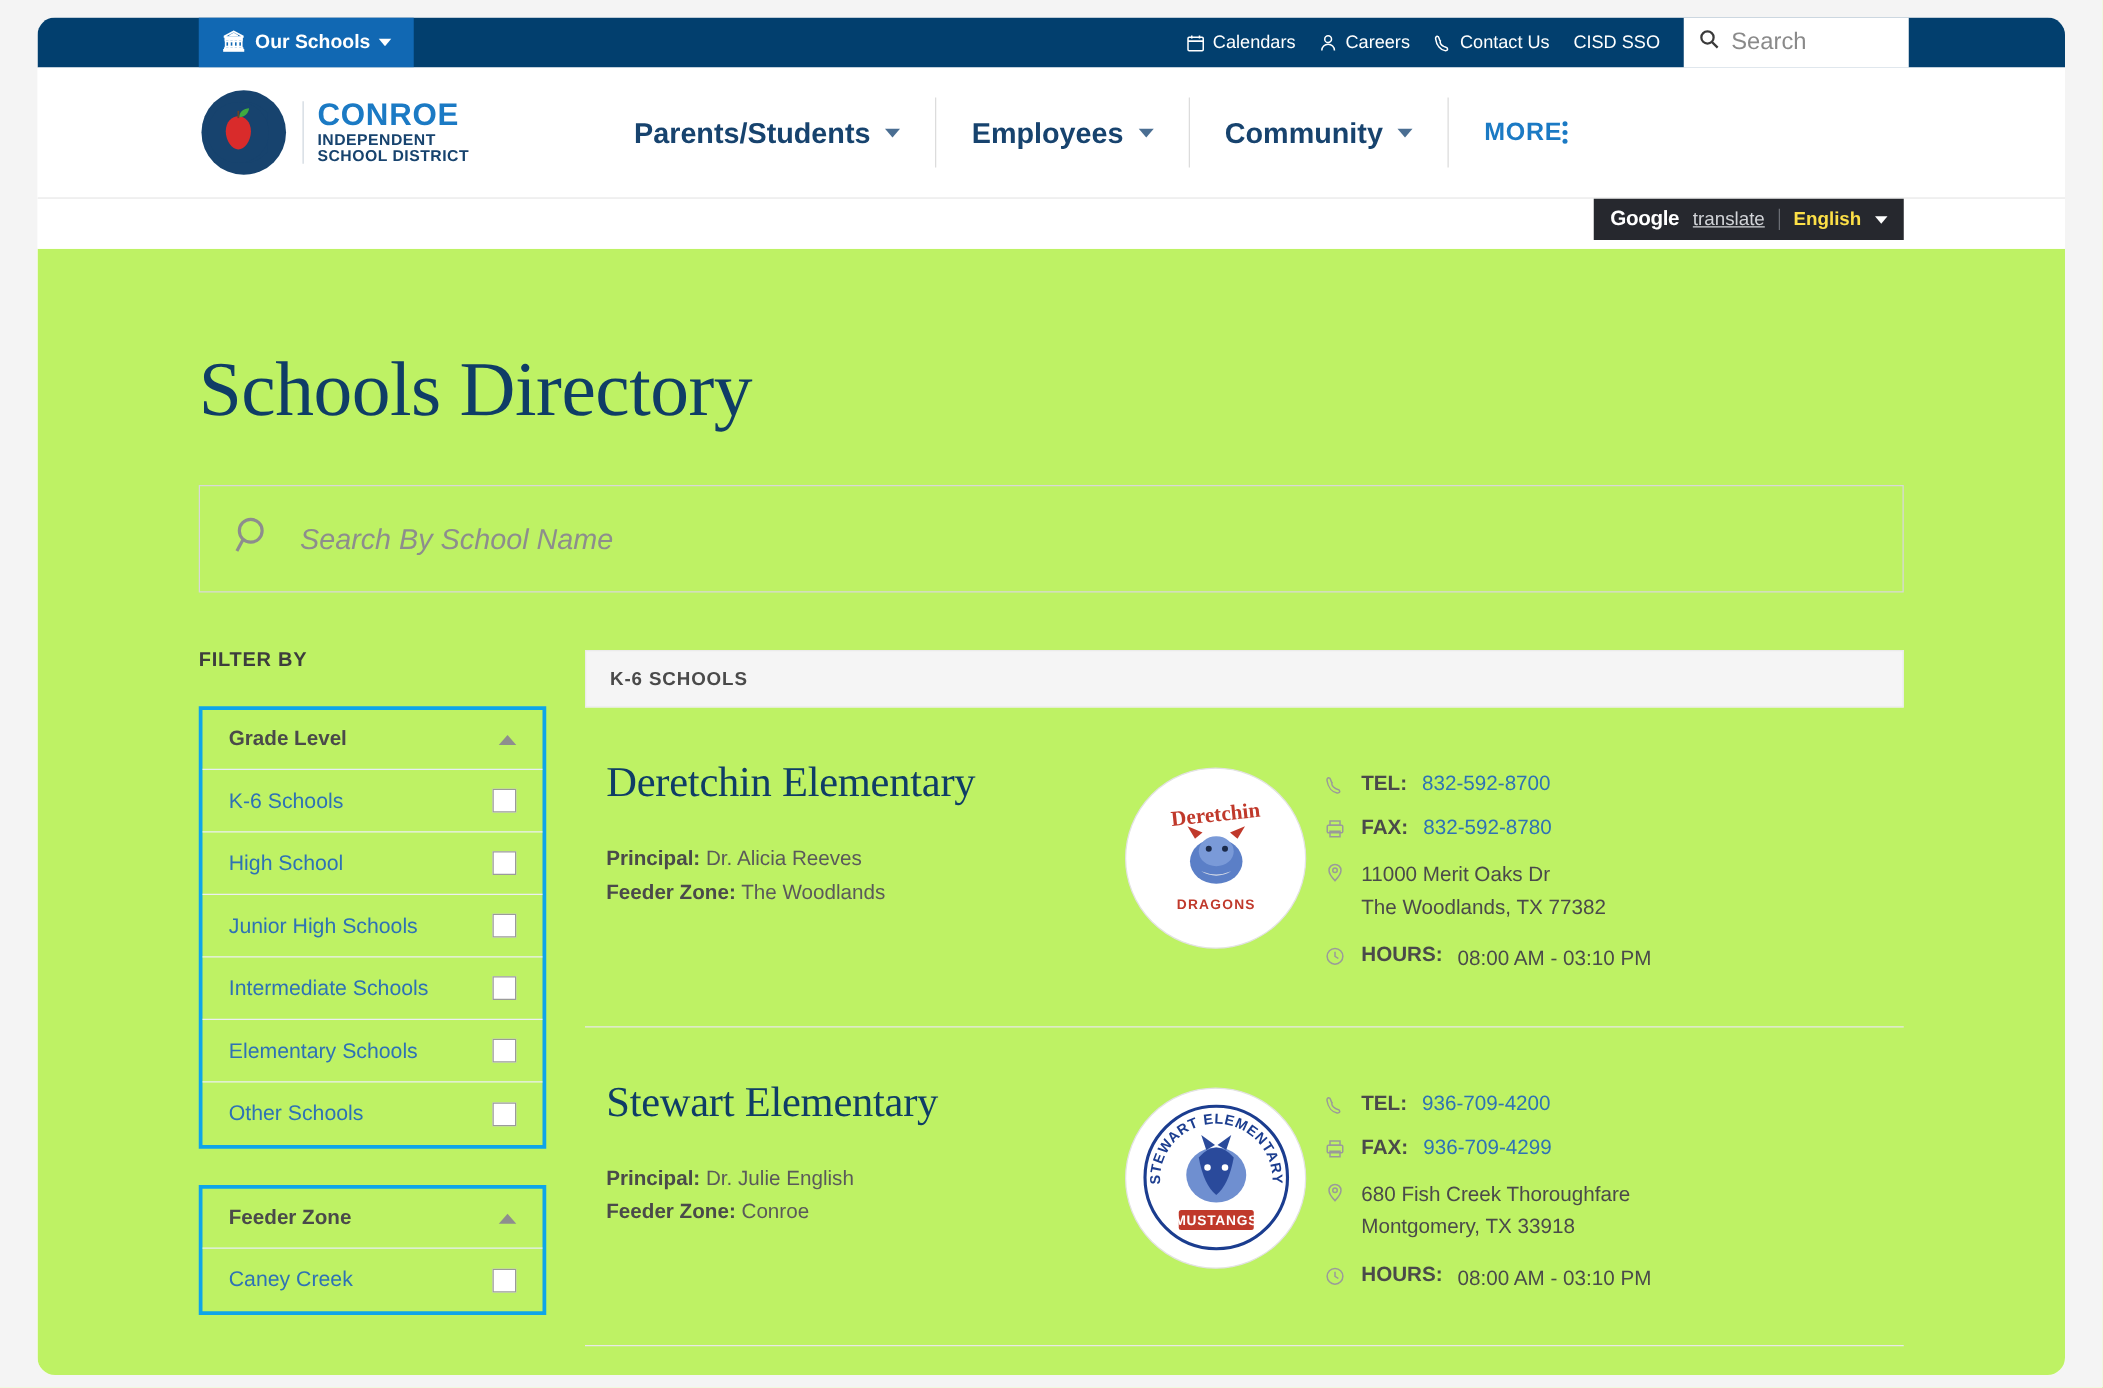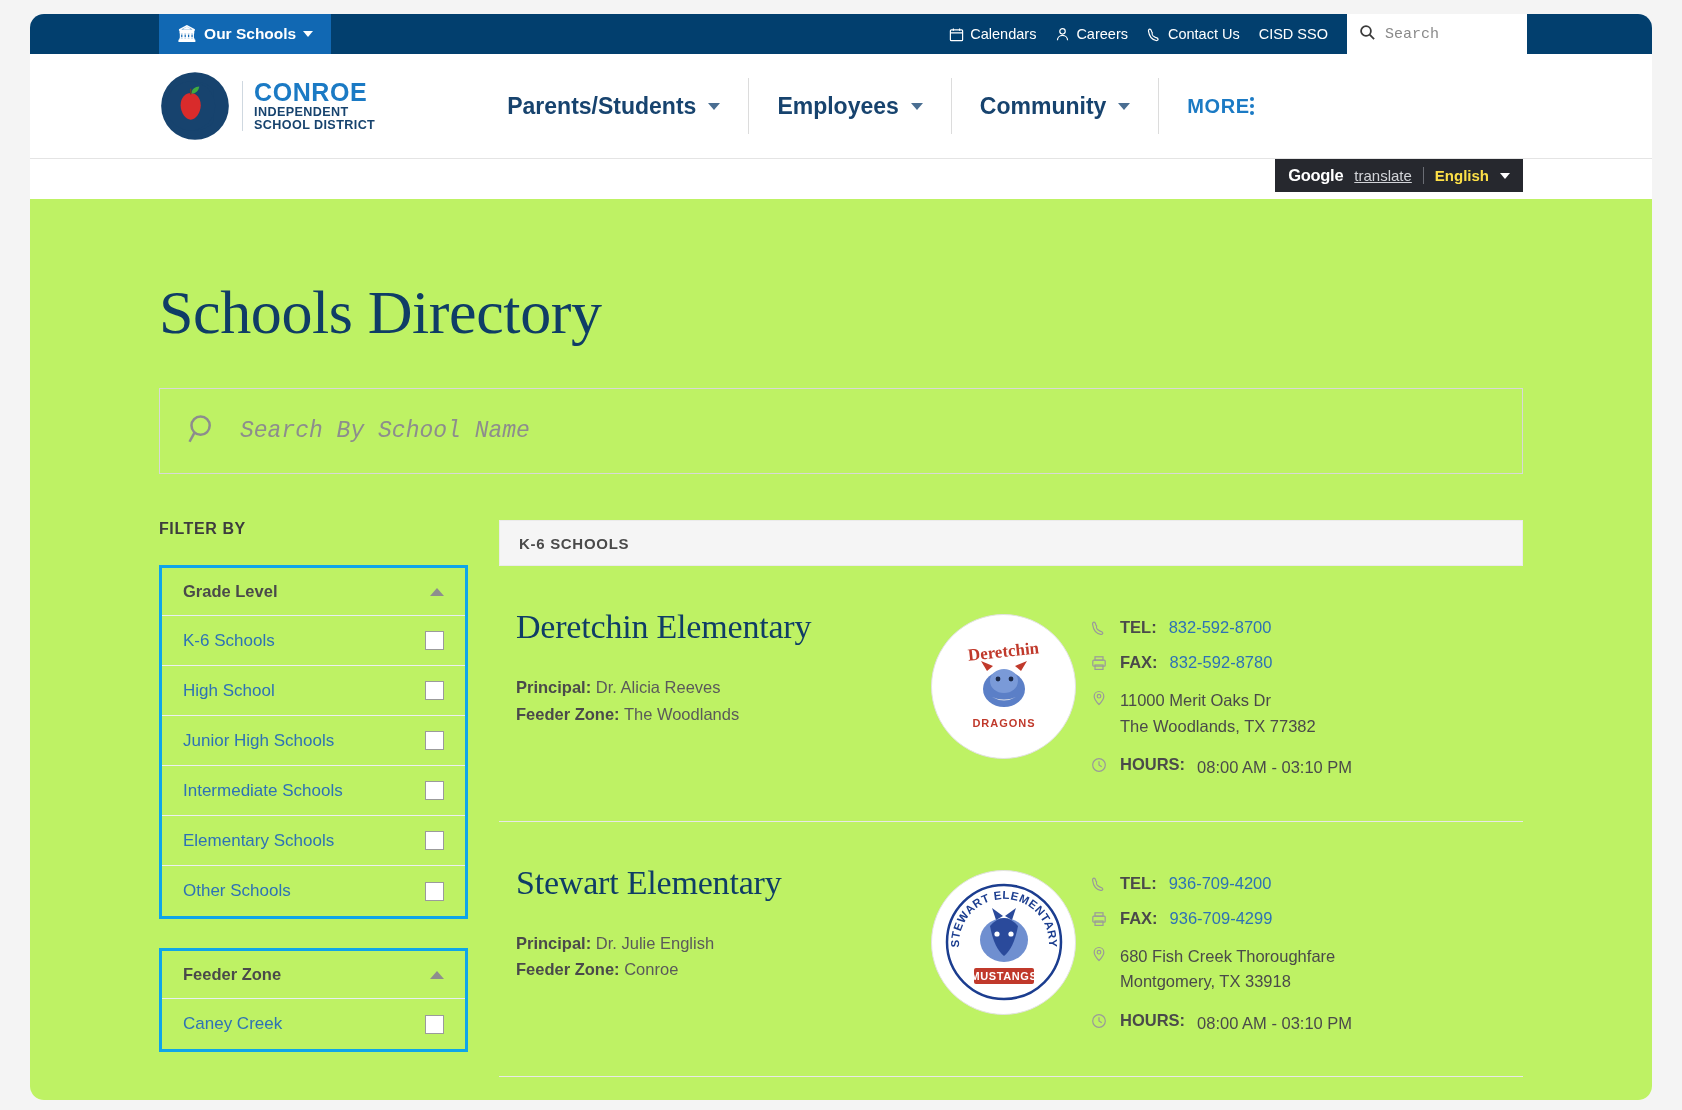--- a/index.html
+++ b/index.html
@@ -75,23 +75,23 @@
     background: #ffffff;
     display: flex;
     align-items: center;
     gap: 9px;
     padding: 0 12px;
     margin-right: 125px;
   }
   .search-box input {
     border: none;
     outline: none;
-    font-size: 15px;
+    font-size: 19px;
     color: #4a4a4a;
-    font-family: Liberation Mono, monospace;
+    font-family: Liberation Sans, sans-serif;
     width: 120px;
     background: transparent;
   }
   .search-box input::placeholder { color: #8a8a8a; }
 
   
   .masthead {
     height: 105px;
     background: #ffffff;
     display: flex;
@@ -204,41 +204,41 @@
     gap: 20px;
     padding-left: 27px;
   }
   .searchbar-field input {
     flex: 1;
     border: none;
     outline: none;
     font-size: 23px;
     font-style: italic;
     color: #6d6d6d;
-    font-family: Liberation Mono, monospace;
+    font-family: Liberation Sans, sans-serif;
     background: transparent;
   }
   .searchbar-field input::placeholder { color: #8d8d8d; font-style: italic; }
   .submit-btn {
     width: 132px;
     background: #1168b3;
     color: #ffffff;
     font-size: 18px;
     font-weight: bold;
     border: none;
     cursor: pointer;
     font-family: "Liberation Sans", sans-serif;
   }
 
   .lower {
     display: flex;
     margin-top: 46px;
     gap: 31px;
   }
-  .sidebar { width: 309px; flex: none; }
+  .sidebar { width: 278px; flex: none; }
   .filter-by {
     font-size: 16px;
     font-weight: bold;
     color: #3d3d3d;
     letter-spacing: 0.6px;
     margin-bottom: 27px;
   }
   .filter-group {
     border: 3px solid #0ea5e9;
     margin-bottom: 29px;

